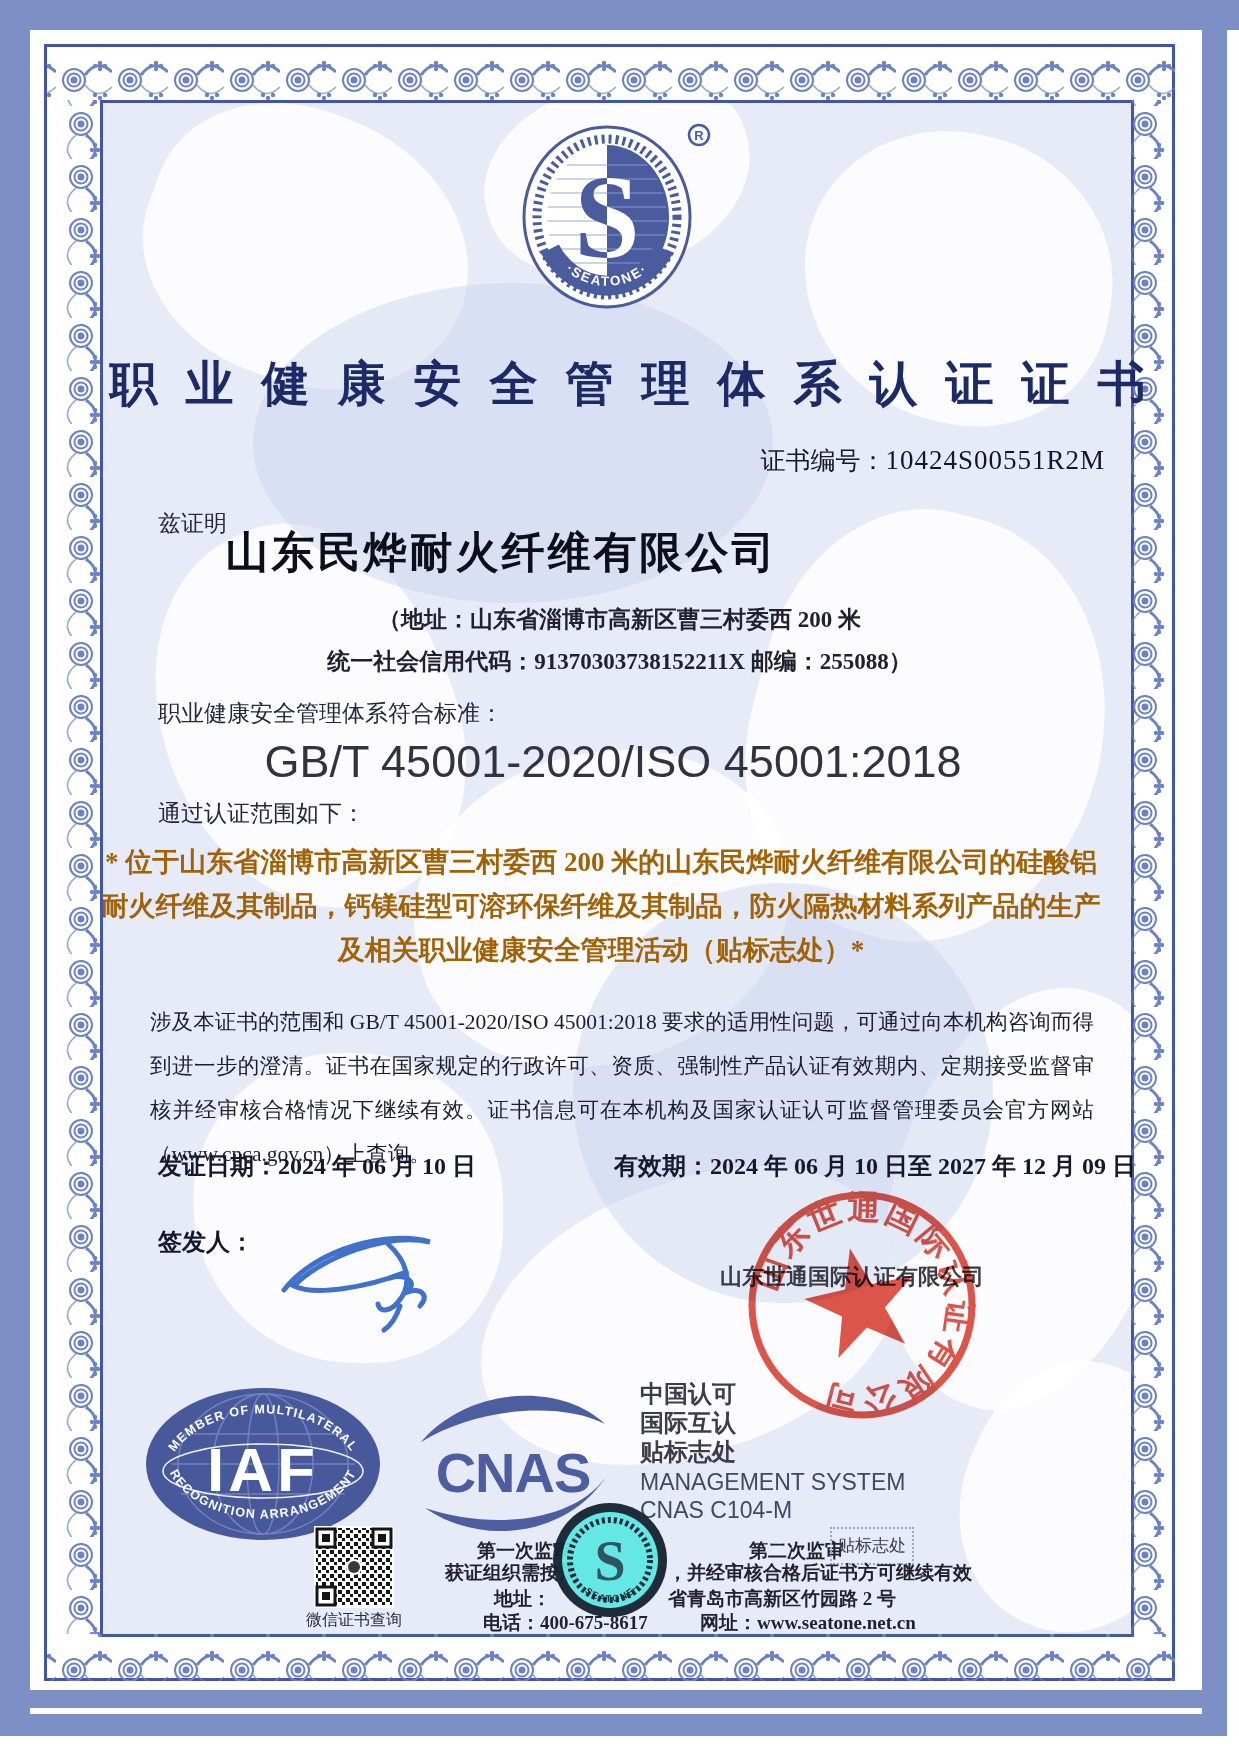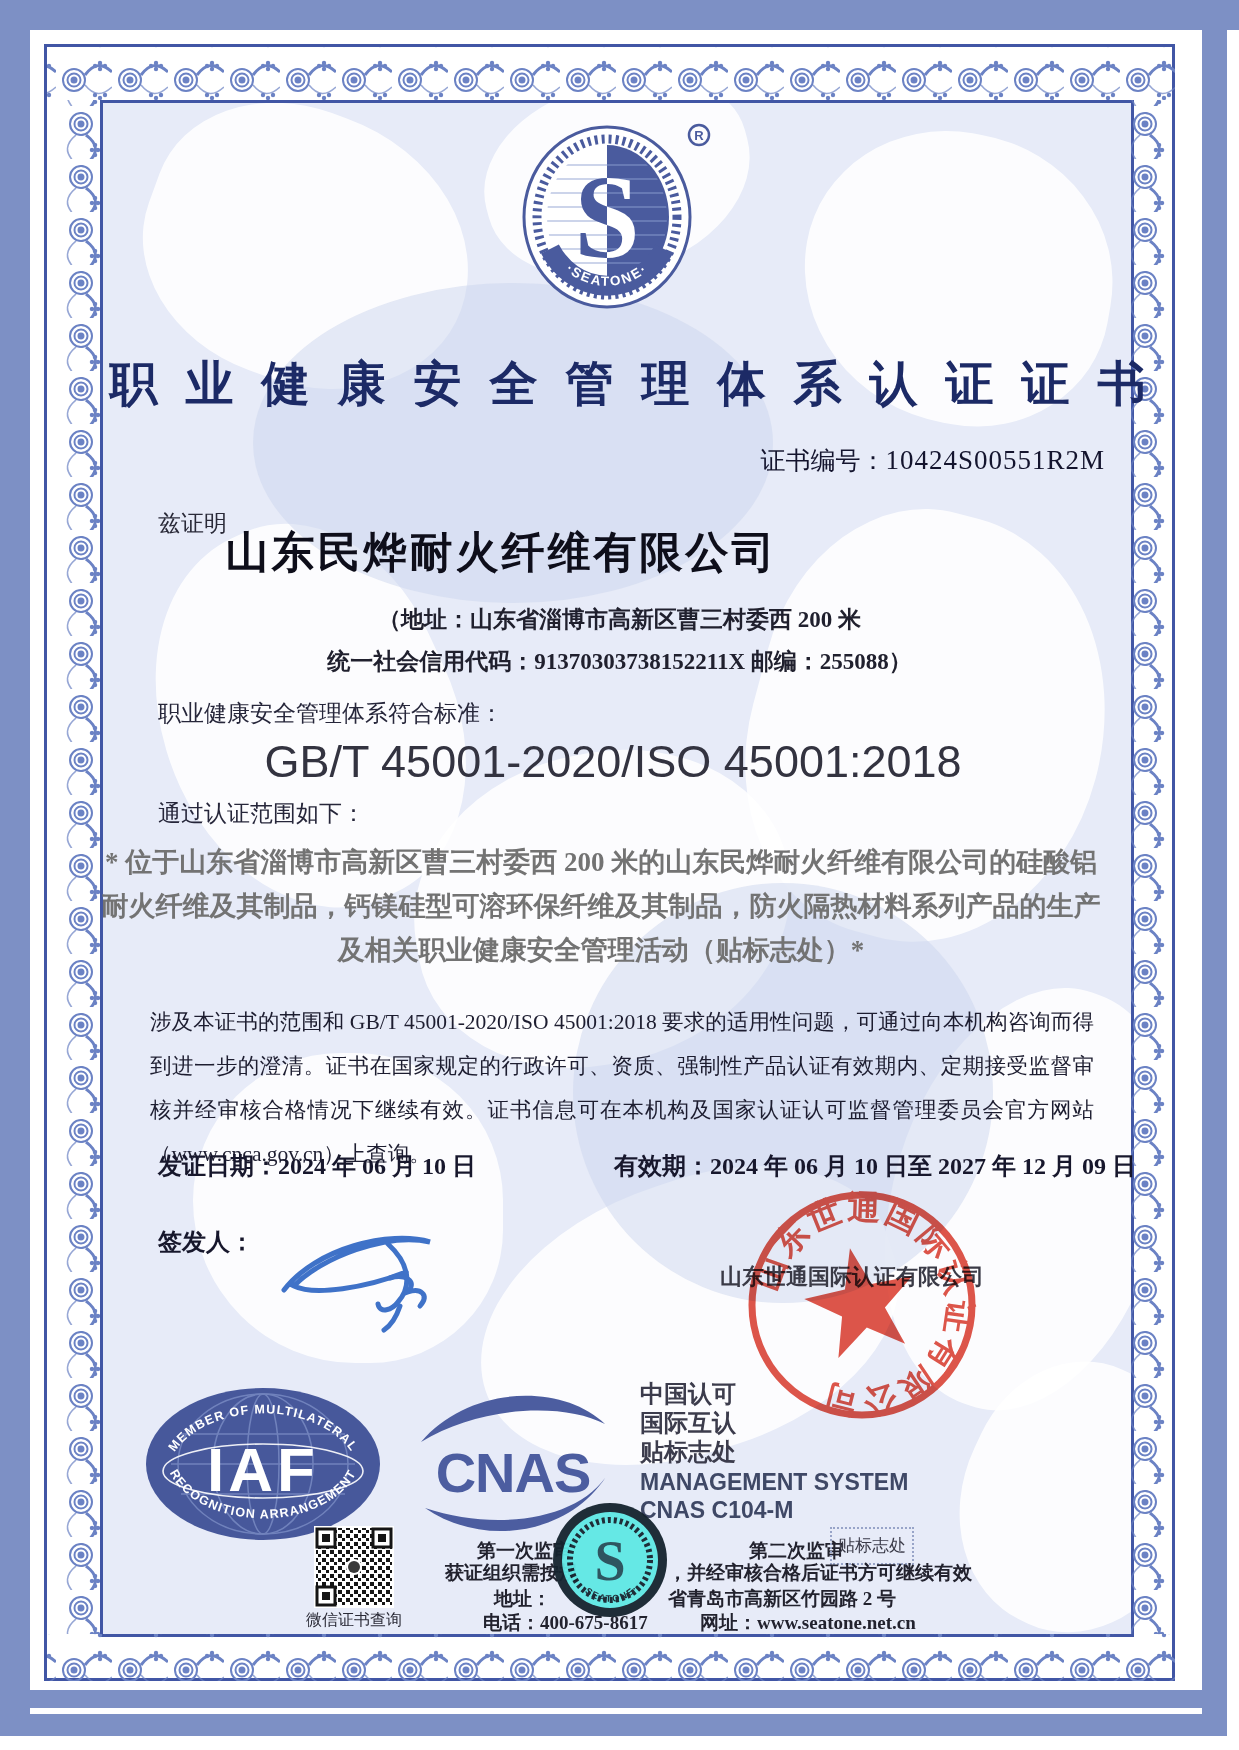--- a/index.html
+++ b/index.html
@@ -17,26 +17,26 @@
   .title{left:0;top:352px;width:1239px;text-align:center;font-size:48px;font-weight:bold;
          letter-spacing:28px;padding-left:44px;box-sizing:border-box;color:#1c2a66;}
   .certno{left:0;top:444px;width:1105px;text-align:right;font-size:25px;font-weight:normal;color:#14142e;}
   .certno .num{font-size:27px;letter-spacing:1px;}
   .intro{left:158px;top:508px;font-size:23px;color:#2a2a38;}
   .company{left:0;top:524px;width:1003px;text-align:center;font-size:43px;font-weight:bold;color:#0e0e1a;letter-spacing:3px;}
   .addr{left:0;width:1239px;text-align:center;font-size:23px;font-weight:600;color:#20202e;}
   .label-l{left:158px;font-size:23px;color:#26263a;}
   .standard{left:0;top:736px;width:1140px;text-align:center;font-size:45px;color:#333340;
             font-family:"Liberation Sans","DejaVu Sans",sans-serif;padding-left:43px;}
-  .scope{left:0;width:1202px;text-align:center;font-size:27px;font-weight:bold;color:#737373;}
+  .scope{left:0;width:1202px;text-align:center;font-size:27px;font-weight:bold;color:#a16207;}
   .disclaimer{left:150px;top:1000px;width:944px;font-size:21.5px;line-height:44px;text-align:justify;color:#1d1d30;}
   .daterow{font-size:24px;font-weight:600;color:#17172c;}
   .issuer-text{left:712px;top:1262px;width:280px;text-align:center;font-size:22px;color:#3a3a46;font-weight:600;z-index:4;}
   .accr-cn{left:640px;top:1380px;font-size:24px;line-height:29px;font-weight:600;color:#3c3c4c;}
-  .accr-en{left:640px;top:1468px;font-size:23px;line-height:28px;font-weight:bold;color:#3f4866;
+  .accr-en{left:640px;top:1468px;font-size:23px;line-height:28px;font-weight:normal;color:#3f4866;
            font-family:"Liberation Sans","DejaVu Sans",sans-serif;}
   .foot{font-size:19px;color:#22222e;font-weight:600;}
   .sticker{left:830px;top:1527px;width:84px;height:38px;border:2px dotted #98a4c8;box-sizing:border-box;
            text-align:center;line-height:34px;font-size:17px;color:#3a3a48;}
   .qrcap{left:306px;top:1610px;width:96px;text-align:center;font-size:16px;color:#2a2a36;}
   svg{position:absolute;overflow:visible;}
 </style>
 </head>
 <body>
 

